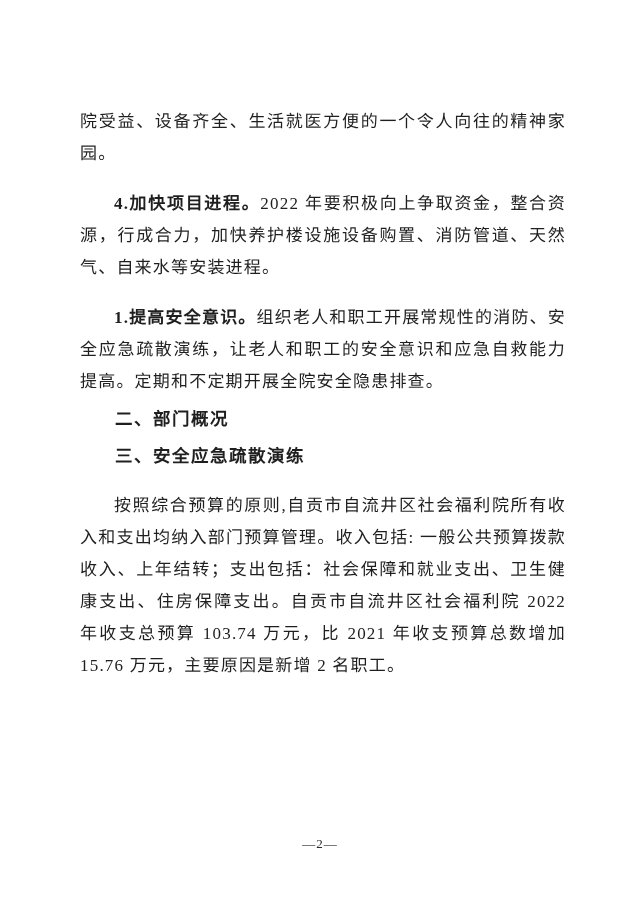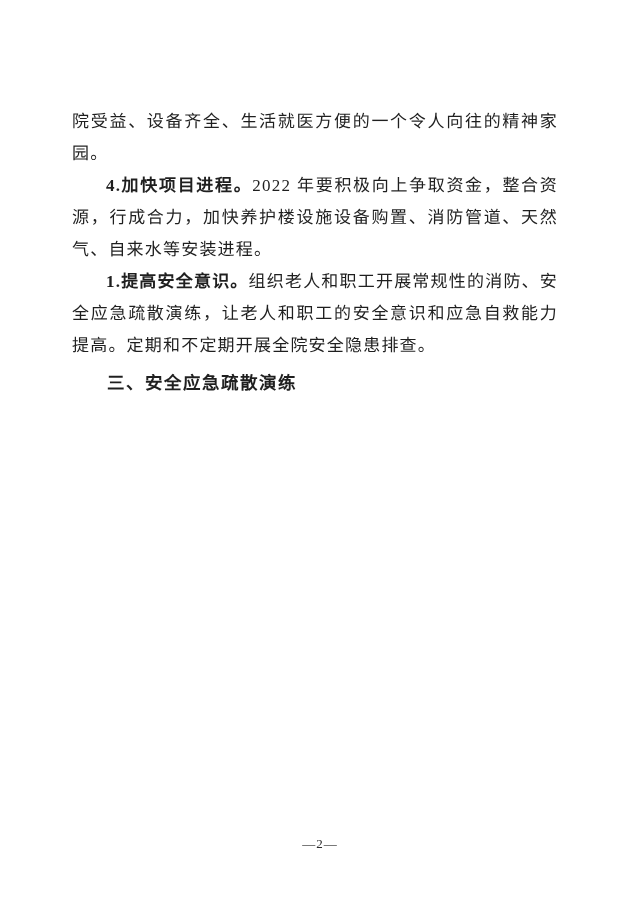--- a/index.html
+++ b/index.html
@@ -12,34 +12,35 @@
     width: 640px;
     height: 906px;
     background: #ffffff;
     overflow: hidden;
     font-family: "Liberation Serif", "DejaVu Serif", serif;
     color: #1f1f1f;
   }
   .content {
     position: absolute;
     top: 106px;
-    left: 72px;
+    left: 80px;
     width: 486px;
     font-size: 17px;
     line-height: 32px;
     letter-spacing: 1.2px;
     text-align: justify;
     text-justify: inter-character;
   }
   .para {
     margin: 0;
     padding: 0;
   }
   .indent {
     text-indent: 2em;
+    margin-top: 18px;
   }
   .lead {
     font-weight: bold;
   }
   .heading {
     margin: 5px 0;
     padding: 0;
     text-indent: 2em;
     font-size: 17.5px;
     font-weight: bold;
@@ -64,21 +65,23 @@
 <div class="page">
   <div class="content">
 
     <p class="para"><span>院受益、设备齐全、生活就医方便的一个令人向往的精神家园。</span></p>
 
     <p class="para indent"><span class="lead">4.加快项目进程。</span><span>2022 年要积极向上争取资金，整合资源，行成合力，加快养护楼设施设备购置、消防管道、天然气、自来水等安装进程。</span></p>
 
     <p class="para indent"><span class="lead">1.提高安全意识。</span><span>组织老人和职工开展常规性的消防、安全应急疏散演练，让老人和职工的安全意识和应急自救能力提高。定期和不定期开展全院安全隐患排查。</span></p>
 
 
+    <h3 class="heading"><span>二、部门概况</span></h3>
 
 
     <h3 class="heading"><span>三、安全应急疏散演练</span></h3>
 
+    <p class="para indent"><span>按照综合预算的原则,自贡市自流井区社会福利院所有收入和支出均纳入部门预算管理。收入包括: 一般公共预算拨款收入、上年结转；支出包括：社会保障和就业支出、卫生健康支出、住房保障支出。自贡市自流井区社会福利院 2022 年收支总预算 103.74 万元，比 2021 年收支预算总数增加 15.76 万元，主要原因是新增 2 名职工。</span></p>
 
   </div>
 
   <div class="footer"><span>—2—</span></div>
 </div>
 
 </body></html>

